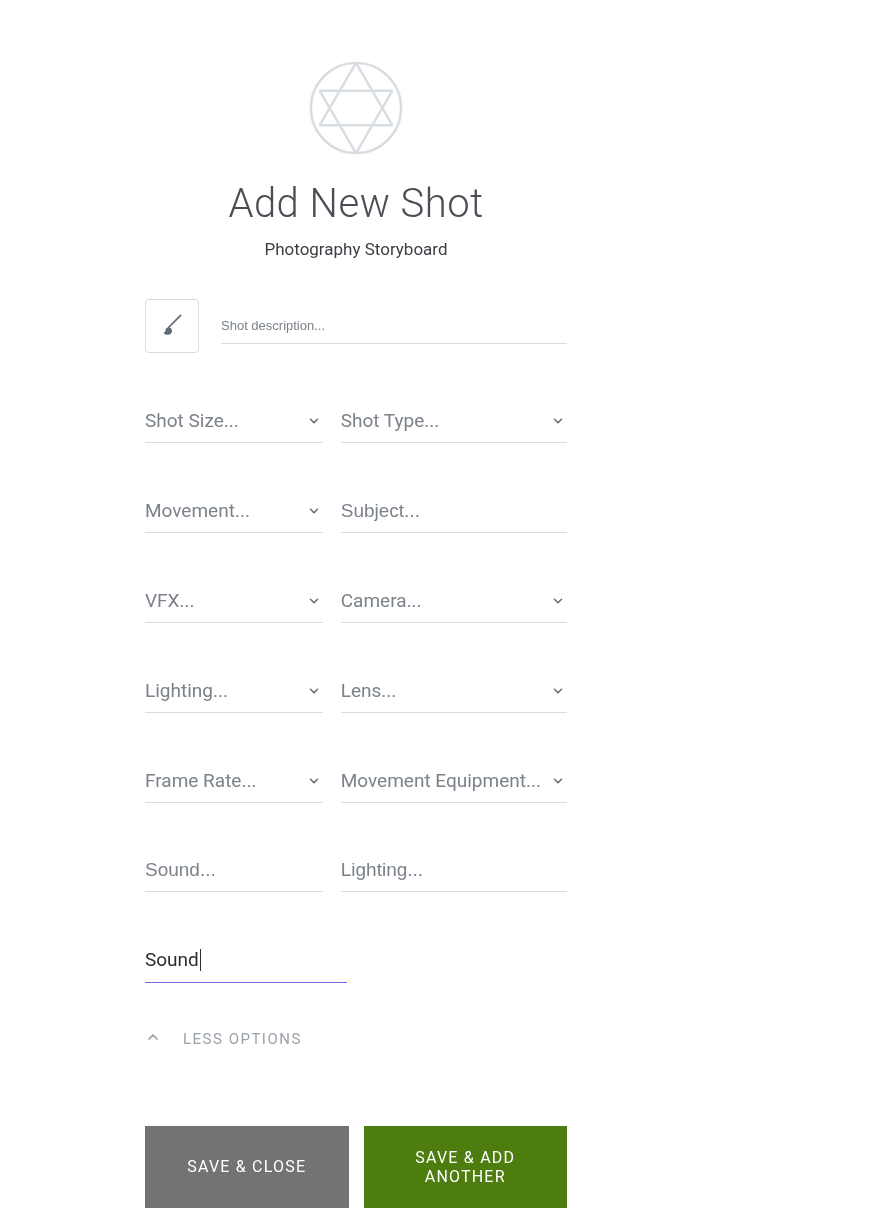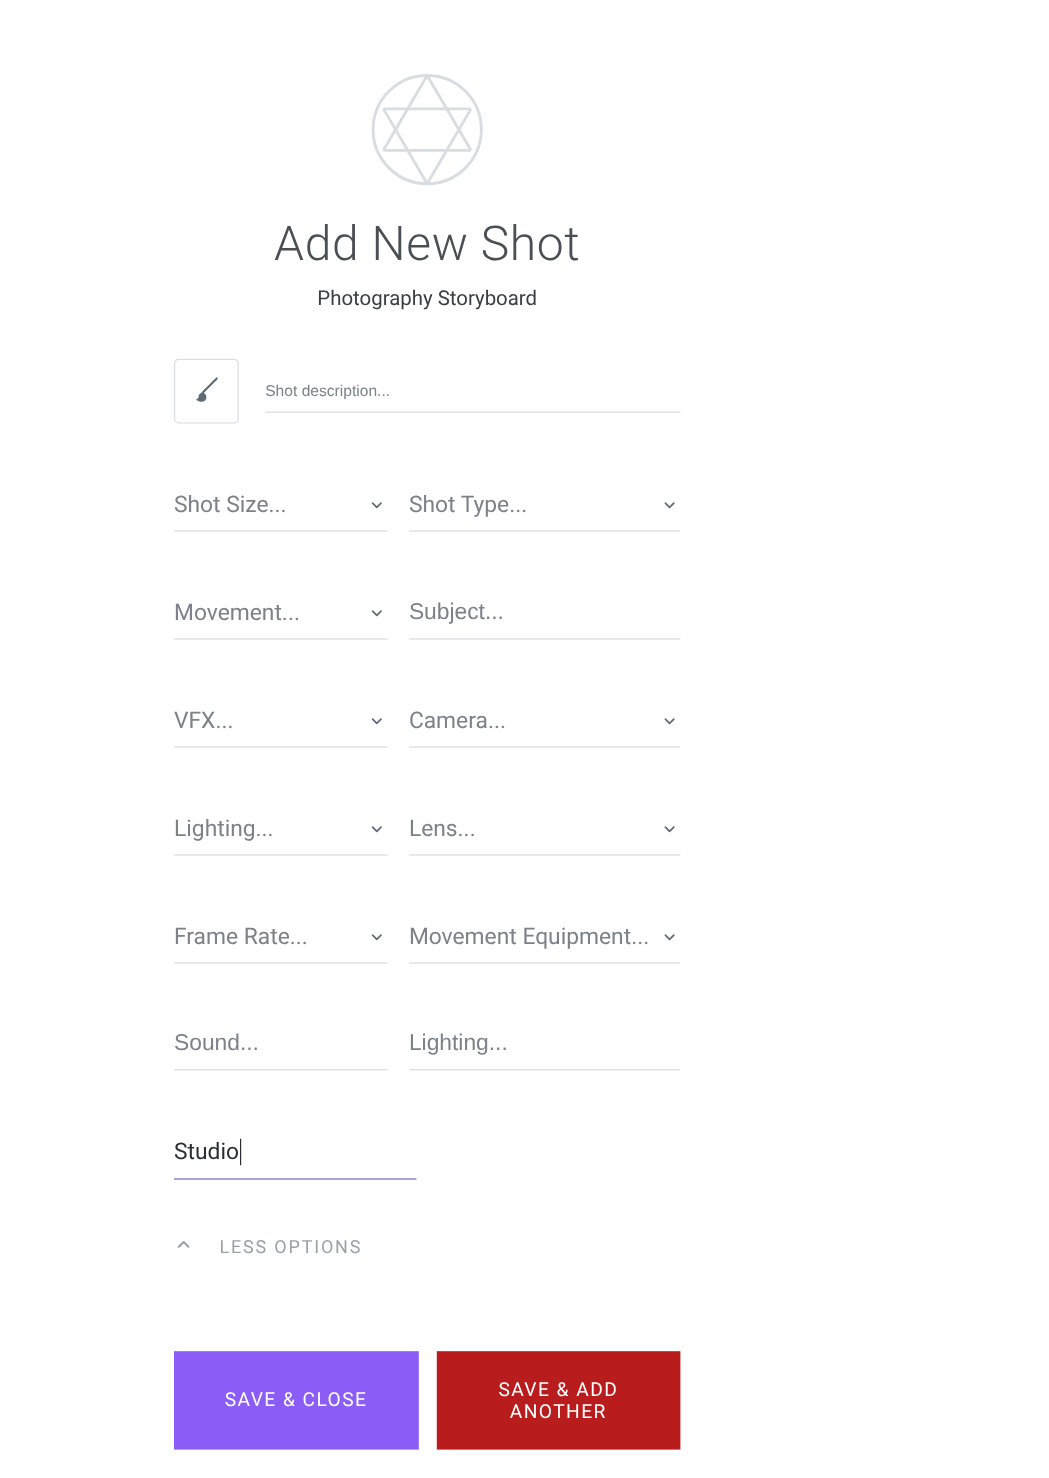--- a/index.html
+++ b/index.html
@@ -160,22 +160,22 @@
     padding: 22px 10px;
     border: none;
     font-size: 16px;
     letter-spacing: 1.2px;
     color: #ffffff;
     cursor: pointer;
     font-weight: 400;
     text-align: center;
     font-family: inherit;
   }
-  .btn-primary { background: #8b5cf6; }
-  .btn-secondary { background: #b91c1c; }
+  .btn-primary { background: #737373; }
+  .btn-secondary { background: #4d7c0f; }
 </style>
 </head>
 <body>
 
 <div class="container">
 
   <div class="header">
     <span class="aperture-icon">
       <svg viewBox="0 0 100 100" fill="none" stroke="#d8dde2" stroke-width="2.5">
         <circle cx="50" cy="50" r="47"></circle>
@@ -295,21 +295,21 @@
     </div>
 
     <div class="field text-only">
       <input class="field-input" type="text" placeholder="Lighting..." style="">
     </div>
 
   </div>
 
   <div class="single-row">
     <div class="field text-only active-field">
-      <span class="active-value"><span>Studio</span><span class="caret"></span></span>
+      <span class="active-value"><span>Sound</span><span class="caret"></span></span>
     </div>
   </div>
 
   <div class="less-options">
     <span class="arrow">
       <svg viewBox="0 0 24 24" fill="none" stroke="#9aa1a8" stroke-width="2.5" stroke-linecap="round" stroke-linejoin="round">
           <polyline points="6 15 12 9 18 15"></polyline>
         </svg>
     </span>
     <span>LESS OPTIONS</span>

